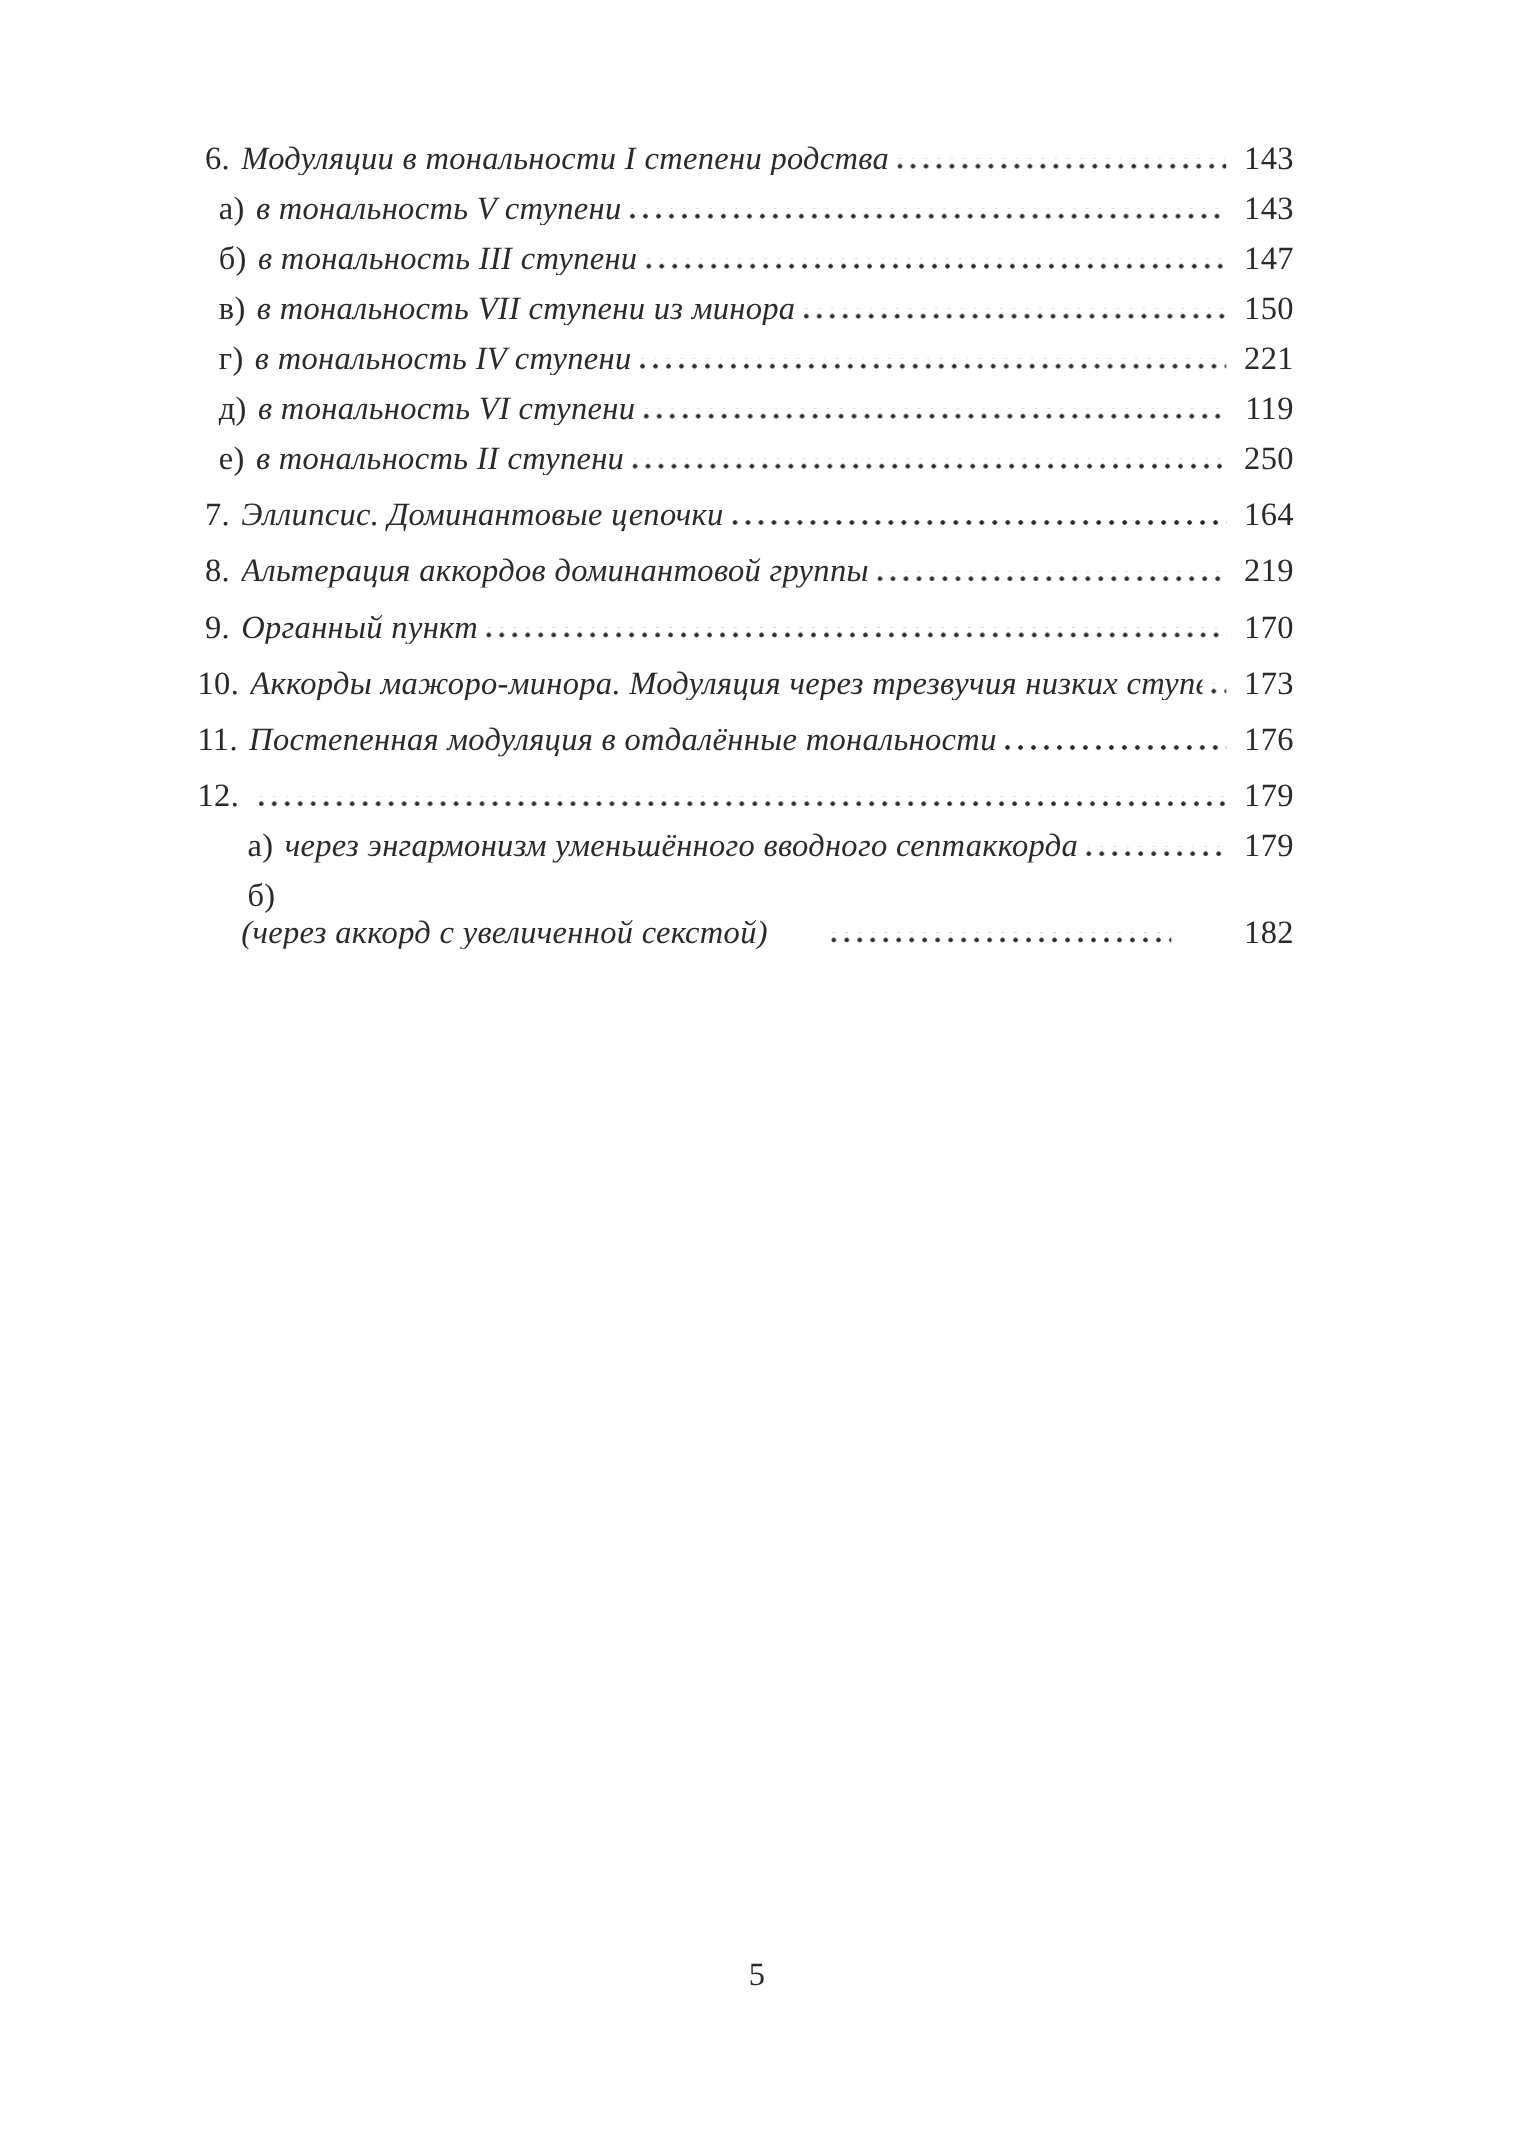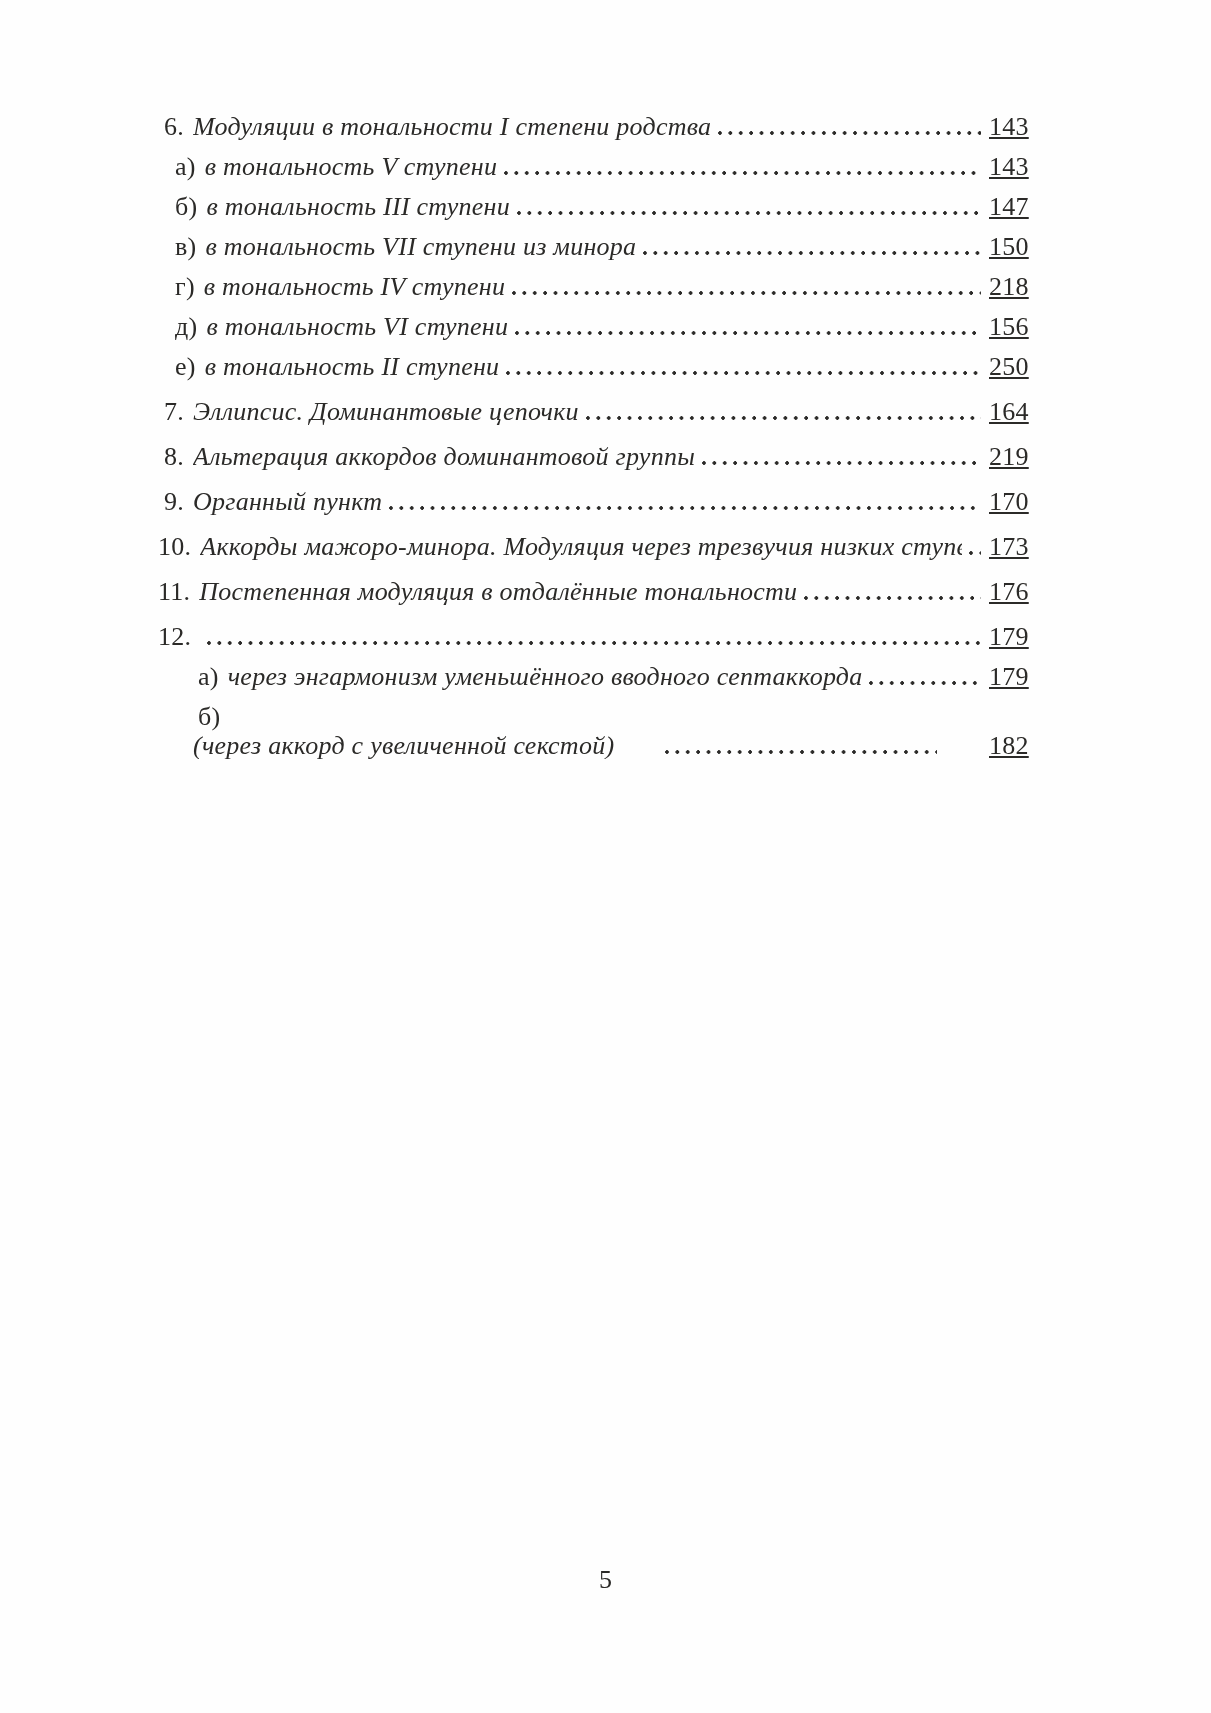--- a/index.html
+++ b/index.html
@@ -43,22 +43,21 @@
     align-self: baseline;
     background-image: radial-gradient(circle at 2px 6px, #2b2a28 1.55px, rgba(0,0,0,0) 2.05px);
     background-size: 10.4px 8px;
     background-repeat: repeat-x;
     background-position: 0 0;
     min-width: 12px;
   }
   .pagenum {
     flex: 0 0 auto;
     min-width: 46px;
-    text-align: left;
-    text-decoration: underline;
+    text-align: right;
   }
   .footer {
     position: absolute;
     left: 0; top: 1567px;
     width: 1211px;
     text-align: center;
     font-size: 26px;
     line-height: 26px;
   }
 </style>
@@ -94,28 +93,28 @@
       <span class="num">в)</span>
       <span class="label">в тональность VII ступени из минора</span>
       <span class="dots"></span>
       <span class="pagenum">150</span>
     </div>
 
     <div class="row sub">
       <span class="num">г)</span>
       <span class="label">в тональность IV ступени</span>
       <span class="dots"></span>
-      <span class="pagenum">218</span>
+      <span class="pagenum">221</span>
     </div>
 
     <div class="row sub">
       <span class="num">д)</span>
       <span class="label">в тональность VI ступени</span>
       <span class="dots"></span>
-      <span class="pagenum">156</span>
+      <span class="pagenum">119</span>
     </div>
 
     <div class="row sub">
       <span class="num">е)</span>
       <span class="label">в тональность II ступени</span>
       <span class="dots"></span>
       <span class="pagenum">250</span>
     </div>
 
     <div class="row main">

